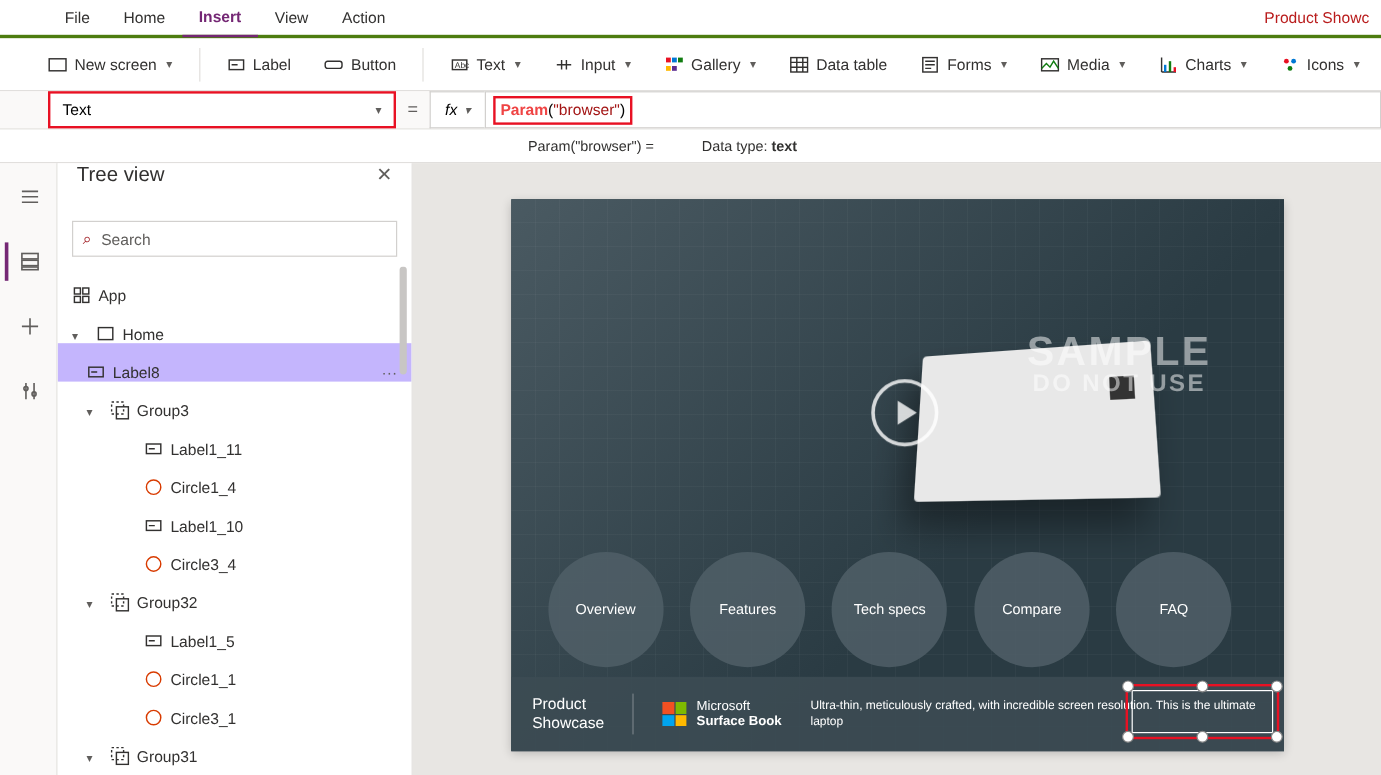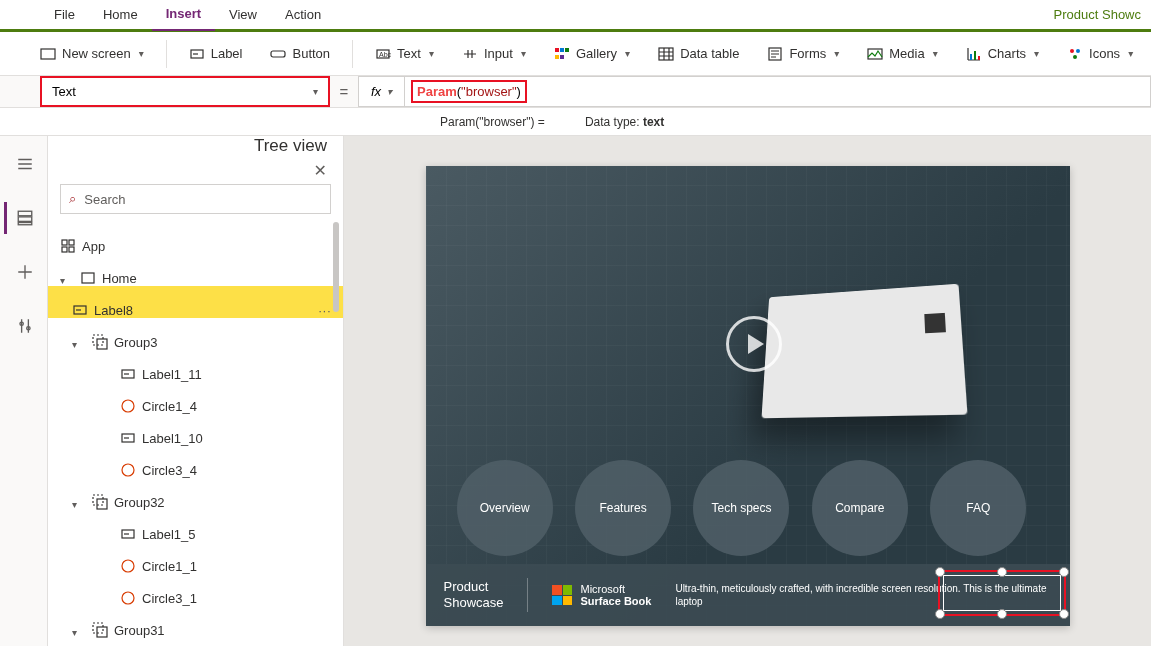--- a/index.html
+++ b/index.html
@@ -2,21 +2,21 @@
 <html><head>
 <meta charset="utf-8">
 <style>
 * { margin: 0; padding: 0; box-sizing: border-box; font-family: "Segoe UI", Arial, sans-serif; }
 body { background: #f3f2f1; width: 1151px; height: 646px; overflow: hidden; position: relative; }
 
 
 .menubar { height: 32px; background: #fff; border-bottom: 3px solid #4d7c0f; display: flex; align-items: center; padding-left: 40px; }
 .menubar-item { padding: 0 14px; font-size: 13px; color: #323130; cursor: pointer; height: 32px; display: flex; align-items: center; }
 .menubar-item.active { color: #742774; border-bottom: 2px solid #742774; font-weight: 600; }
-.menubar-title { margin-left: auto; padding-right: 10px; font-size: 13px; color: #4d7c0f; text-align: right; }
+.menubar-title { margin-left: auto; padding-right: 10px; font-size: 13px; color: #b91c1c; text-align: right; }
 
 
 .ribbon { height: 44px; background: #fff; border-bottom: 1px solid #e1dfdd; display: flex; align-items: center; padding-left: 30px; gap: 8px; }
 .ribbon-item { display: flex; align-items: center; gap: 6px; padding: 0 10px; font-size: 13px; color: #323130; cursor: pointer; }
 .ribbon-sep { width: 1px; height: 28px; background: #e1dfdd; margin: 0 4px; }
 .ribbon-icon { width: 16px; height: 16px; display: inline-flex; align-items: center; justify-content: center; }
 .chev { font-size: 10px; color: #605e5c; margin-left: 2px; }
 
 
 .formula-row { height: 32px; display: flex; align-items: stretch; background: #faf9f8; border-bottom: 1px solid #e1dfdd; padding-left: 40px; }
@@ -36,27 +36,27 @@
 
 .main { position: absolute; top: 136px; left: 0; right: 0; bottom: 0; display: flex; }
 
 
 .rail { width: 48px; background: #faf9f8; border-right: 1px solid #e1dfdd; display: flex; flex-direction: column; align-items: center; padding-top: 12px; gap: 22px; }
 .rail-item { width: 40px; height: 32px; display: flex; align-items: center; justify-content: center; cursor: pointer; color: #605e5c; border-left: 3px solid transparent; }
 .rail-item.active { border-left: 3px solid #742774; }
 
 
 .tree-panel { width: 296px; background: #fff; border-right: 1px solid #e1dfdd; display: flex; flex-direction: column; }
-.tree-header { height: 44px; display: flex; align-items: flex-end; padding: 0 16px; justify-content: space-between; flex-direction: column; }
+.tree-header { height: 44px; display: flex; align-items: flex-start; padding: 0 16px; justify-content: space-between; }
 .tree-title { font-size: 17px; color: #323130; }
 .search-box { margin: 4px 12px 8px; border: 1px solid #d2d0ce; height: 30px; display: flex; align-items: center; padding: 0 8px; gap: 8px; font-size: 13px; color: #605e5c; }
 .tree-list { flex: 1; overflow-y: auto; font-size: 13px; position: relative; }
 .tree-scroll-ind { position: absolute; right: 4px; top: 0; width: 6px; height: 90px; background: #c8c6c4; border-radius: 3px; }
 .tree-row { height: 32px; display: flex; align-items: flex-end; padding-left: 12px; gap: 6px; cursor: pointer; color: #323130; }
-.tree-row.selected { background: #fde047; }
+.tree-row.selected { background: #c4b5fd; }
 .tree-row .more { margin-left: auto; margin-right: 12px; color: #605e5c; }
 .indent1 { padding-left: 24px; }
 .indent3 { padding-left: 72px; }
 .tree-icon { width: 16px; height: 16px; display: inline-flex; align-items: center; justify-content: center; flex-shrink: 0; }
 .chevron { width: 14px; display: inline-block; font-size: 10px; color: #605e5c; }
 
 
 .canvas-area { flex: 1; background: #e8e6e3; position: relative; display: flex; align-items: flex-start; justify-content: center; padding-top: 30px; }
 .app-canvas { width: 644px; height: 460px; background: #2a3b43; position: relative; overflow: hidden; box-shadow: 0 2px 8px rgba(0,0,0,0.2); }
 .hero { position: absolute; inset: 0; background: linear-gradient(135deg, #4a5a62 0%, #2a3b43 60%); }
@@ -396,20 +396,24 @@
         <span>Group31</span>
       </div>
     </div>
   </div>
 
   <div class="canvas-area">
     <div class="app-canvas">
       <div class="hero"></div>
       <div class="hero-grid"></div>
       <div class="laptop"></div>
+      <div class="watermark">
+        <div>SAMPLE</div>
+        <div>DO NOT USE</div>
+      </div>
       <div class="play-btn"></div>
       <div class="nav-circles">
         <div class="circle-btn">Overview</div>
         <div class="circle-btn">Features</div>
         <div class="circle-btn">Tech specs</div>
         <div class="circle-btn">Compare</div>
         <div class="circle-btn">FAQ</div>
       </div>
       <div class="footer-bar">
         <div class="prod-title" style="white-space:pre-line">Product

